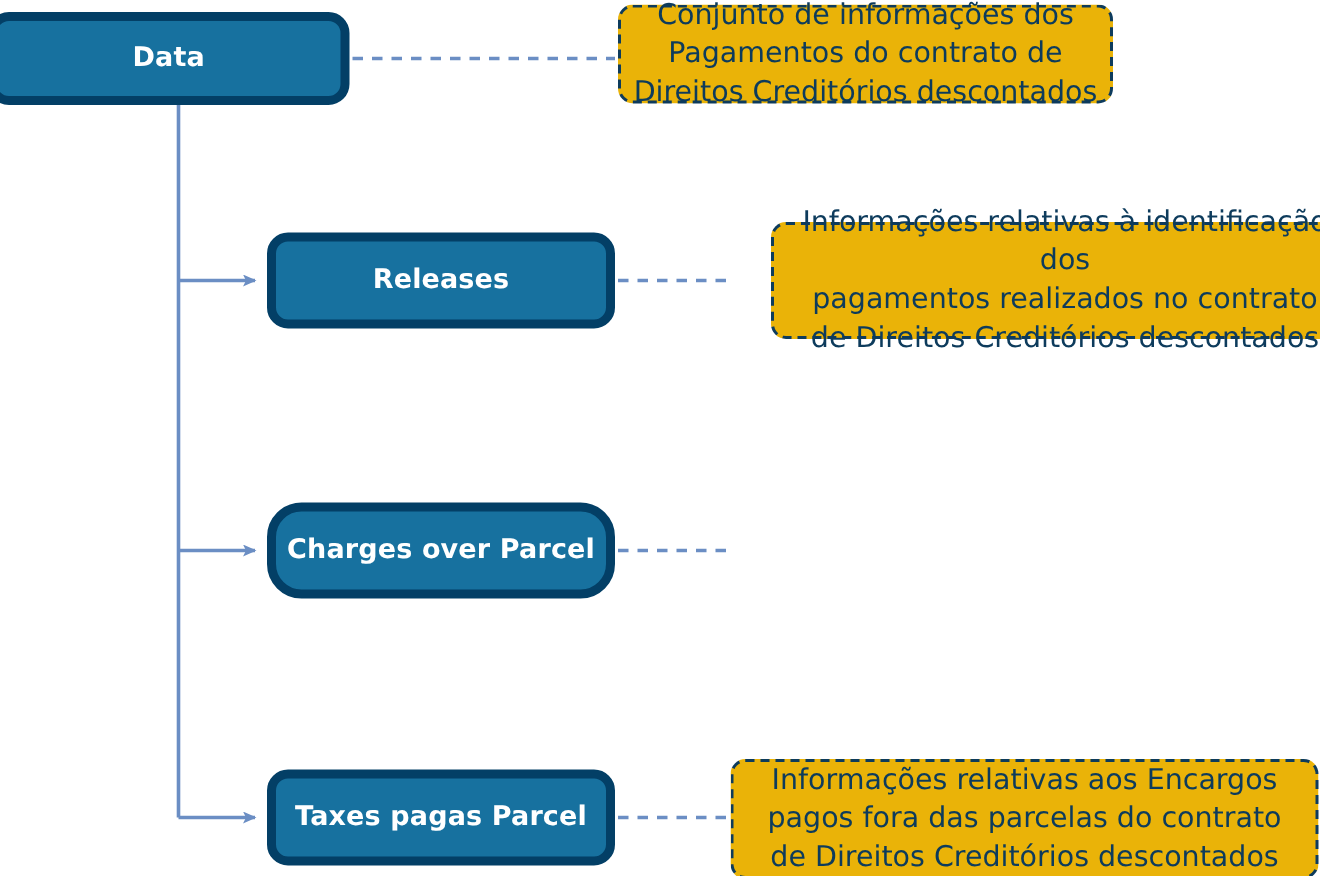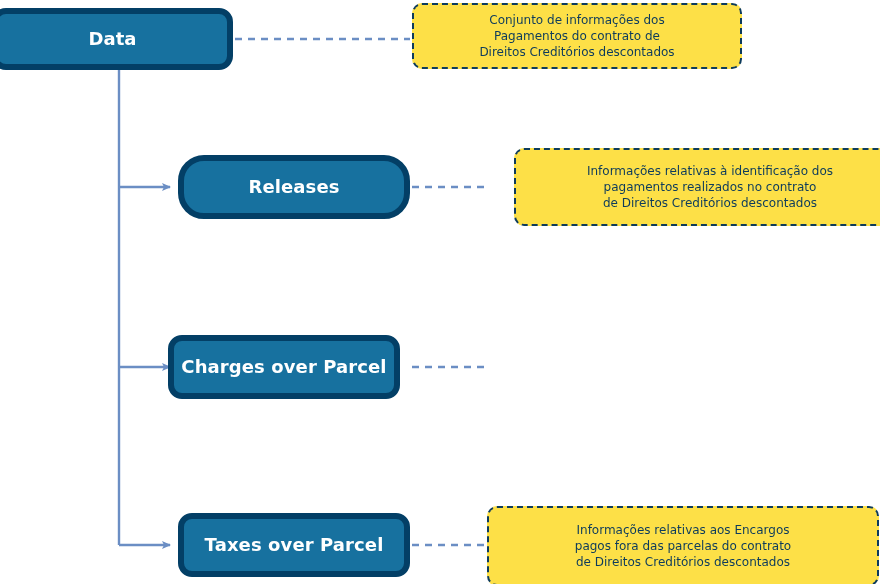--- a/index.html
+++ b/index.html
@@ -43,47 +43,47 @@
     left: -8px;
     top: 8px;
     width: 241px;
     height: 62px;
   }
   #node-releases {
     left: 178px;
     top: 155px;
     width: 232px;
     height: 64px;
-    border-radius: 26px;
   }
   #node-charges {
-    left: 168px;
+    left: 178px;
     top: 335px;
     width: 232px;
     height: 64px;
+    border-radius: 23px;
   }
   #node-taxes {
     left: 178px;
     top: 513px;
     width: 232px;
     height: 64px;
   }
 
   
   .note {
     position: absolute;
     box-sizing: border-box;
-    background: #fde047;
+    background: #eab308;
     border: 2px dashed #0d3b5c;
     border-radius: 10px;
     display: flex;
     align-items: center;
     justify-content: center;
     color: #0d3b5c;
-    font-size: 12px;
+    font-size: 19px;
     line-height: 1.35;
     text-align: center;
     padding: 4px 8px;
     white-space: pre-line;
   }
 
   #note-data {
     left: 412px;
     top: 3px;
     width: 330px;
@@ -150,19 +150,19 @@
 
   <div class="node" id="node-releases">Releases</div>
 
   <div class="note" id="note-releases">Informações relativas à identificação dos
 pagamentos realizados no contrato
 de Direitos Creditórios descontados</div>
 
   <div class="node" id="node-charges">Charges over Parcel</div>
 
 
-  <div class="node" id="node-taxes">Taxes over Parcel</div>
+  <div class="node" id="node-taxes">Taxes pagas Parcel</div>
 
   <div class="note" id="note-taxes">Informações relativas aos Encargos
 pagos fora das parcelas do contrato
 de Direitos Creditórios descontados</div>
 
 </div>
 
 </body></html>

